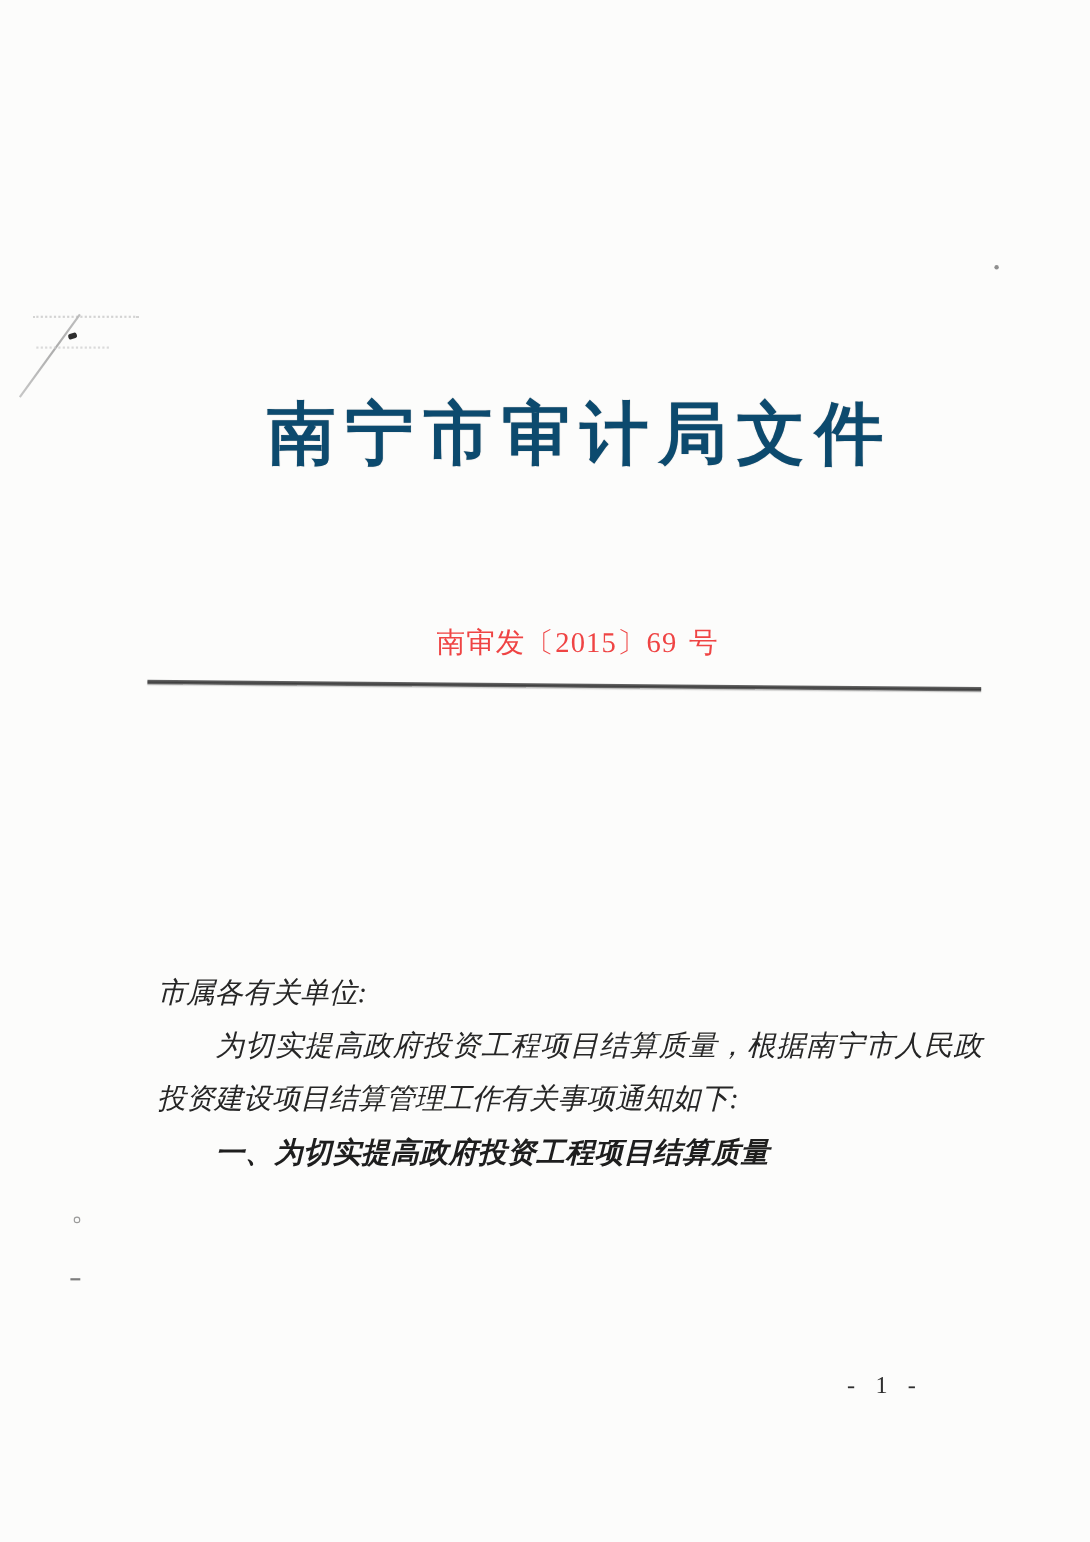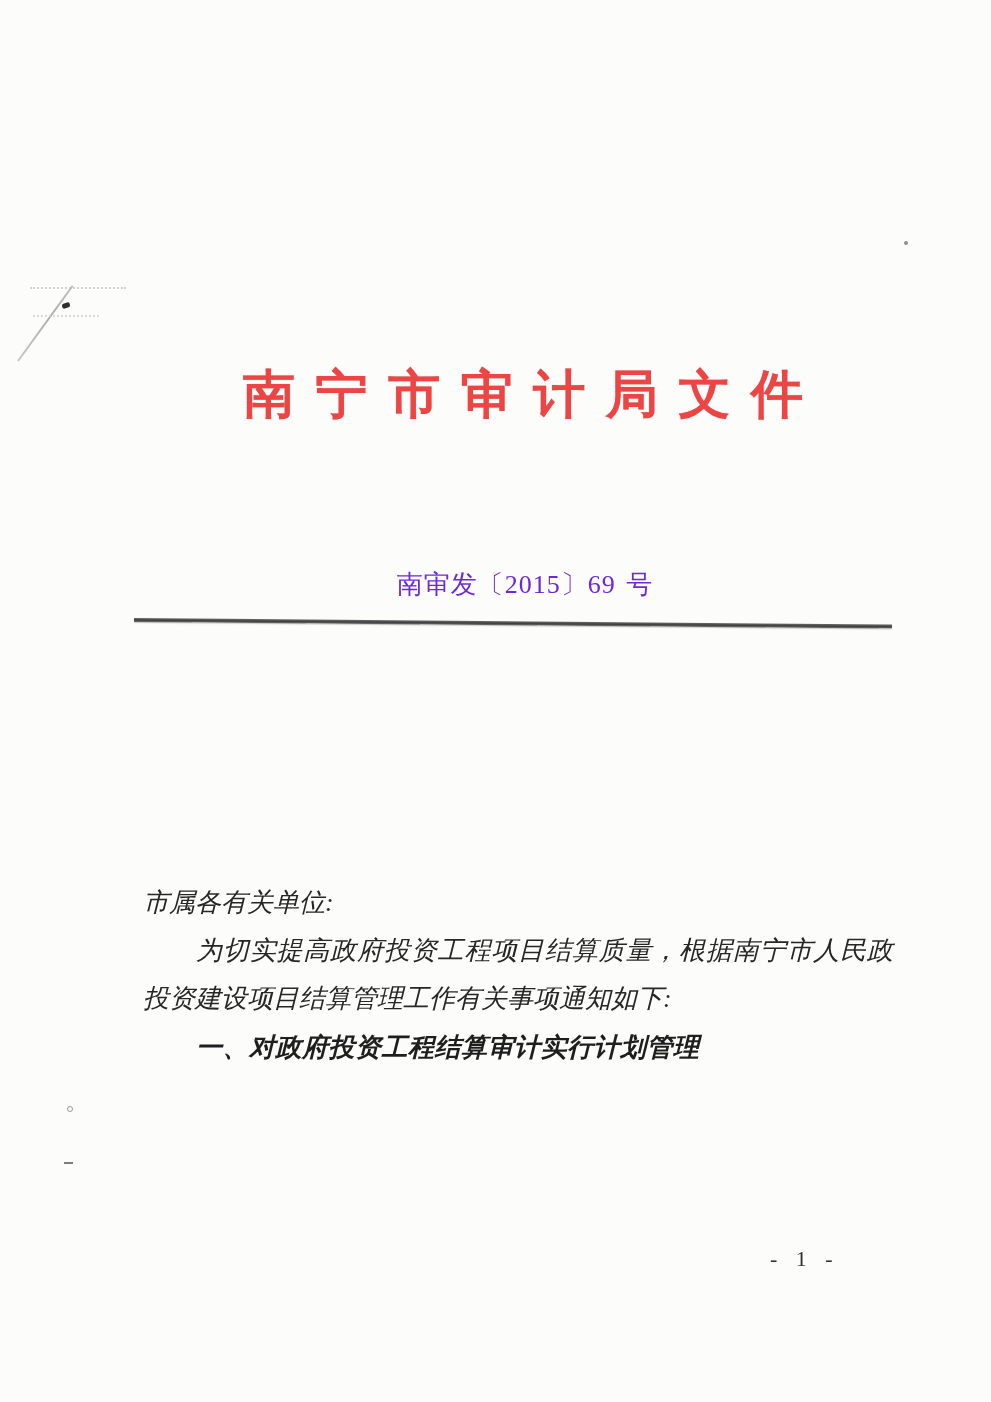--- a/index.html
+++ b/index.html
@@ -15,41 +15,41 @@
     overflow: hidden;
     font-family: "Liberation Serif", "DejaVu Serif", serif;
   }
 
   
   .banner {
     position: absolute;
     top: 352px;
     left: 243px;
     width: 560px;
-    font-size: 52px;
+    font-size: 62px;
     line-height: 86px;
     font-weight: 700;
-    color: #ef4444;
+    color: #0c4a6e;
     text-shadow: 0 0 1px #a9a9a9;
     text-align: justify;
     text-align-last: justify;
     white-space: nowrap;
     letter-spacing: 0;
   }
 
   
   .docnum {
     position: absolute;
     top: 568px;
     left: 345px;
     width: 360px;
     text-align: center;
     font-size: 26px;
     line-height: 34px;
-    color: #6d28d9;
+    color: #ef4444;
     letter-spacing: 1px;
     word-spacing: 3px;
     white-space: nowrap;
   }
 
   
   .rule {
     position: absolute;
     top: 618px;
     left: 134px;
@@ -148,18 +148,18 @@
 
   <div class="rule"></div>
 
   <div class="title">
   </div>
 
   <div class="body-text">
     <div class="line">市属各有关单位:</div>
     <div class="line indent fill">为切实提高政府投资工程项目结算质量，根据南宁市人民政</div>
     <div class="line">投资建设项目结算管理工作有关事项通知如下:</div>
-    <div class="line indent heading">一、对政府投资工程结算审计实行计划管理</div>
+    <div class="line indent heading">一、为切实提高政府投资工程项目结算质量</div>
   </div>
 
   <div class="pagenum">- 1 -</div>
 
 </div>
 
 </body></html>

